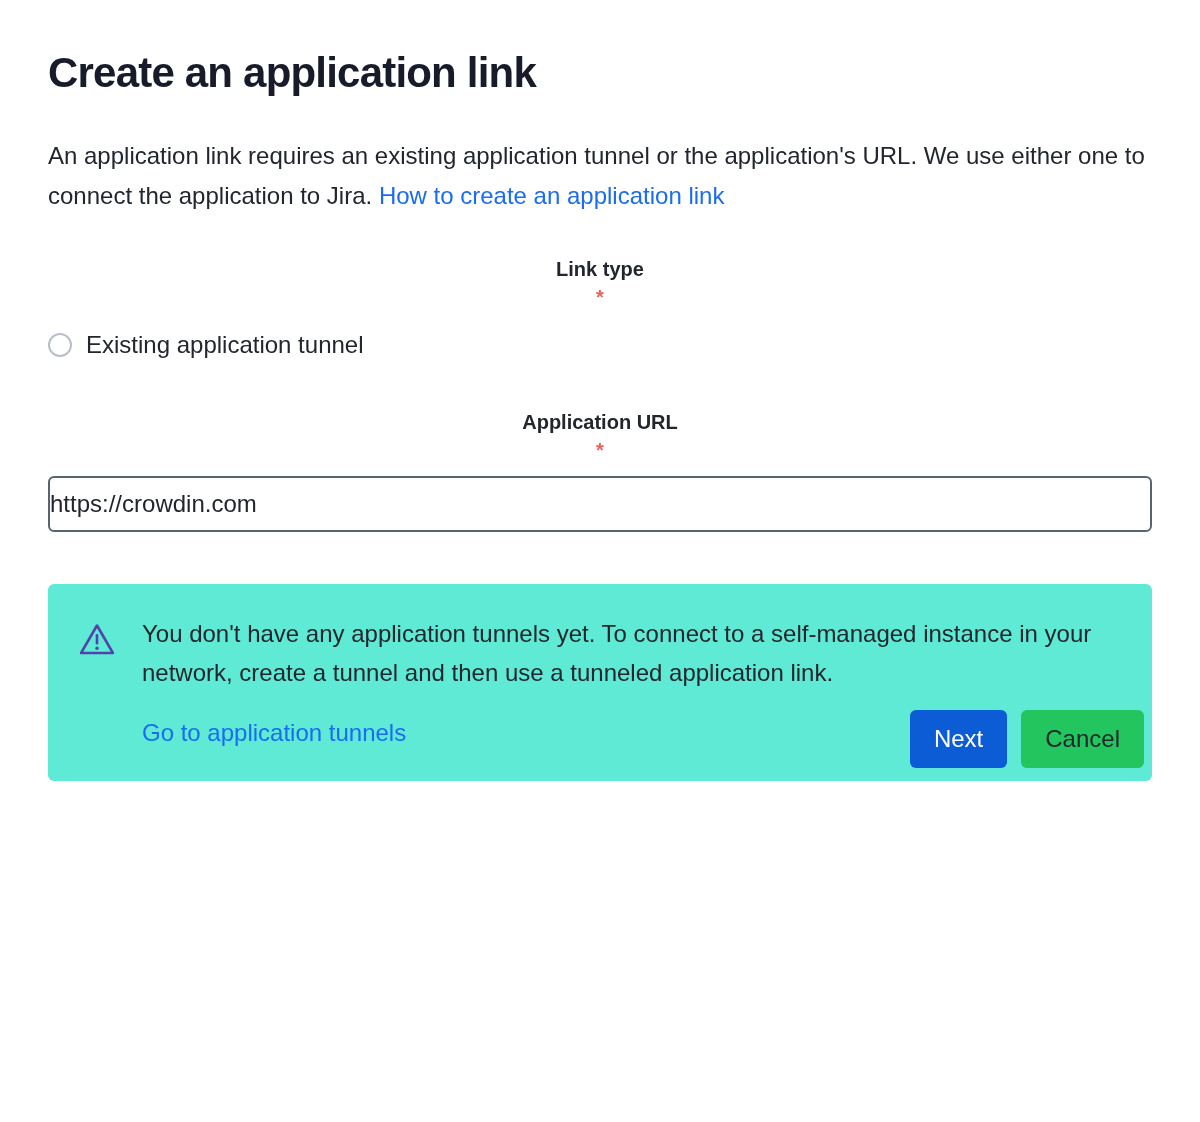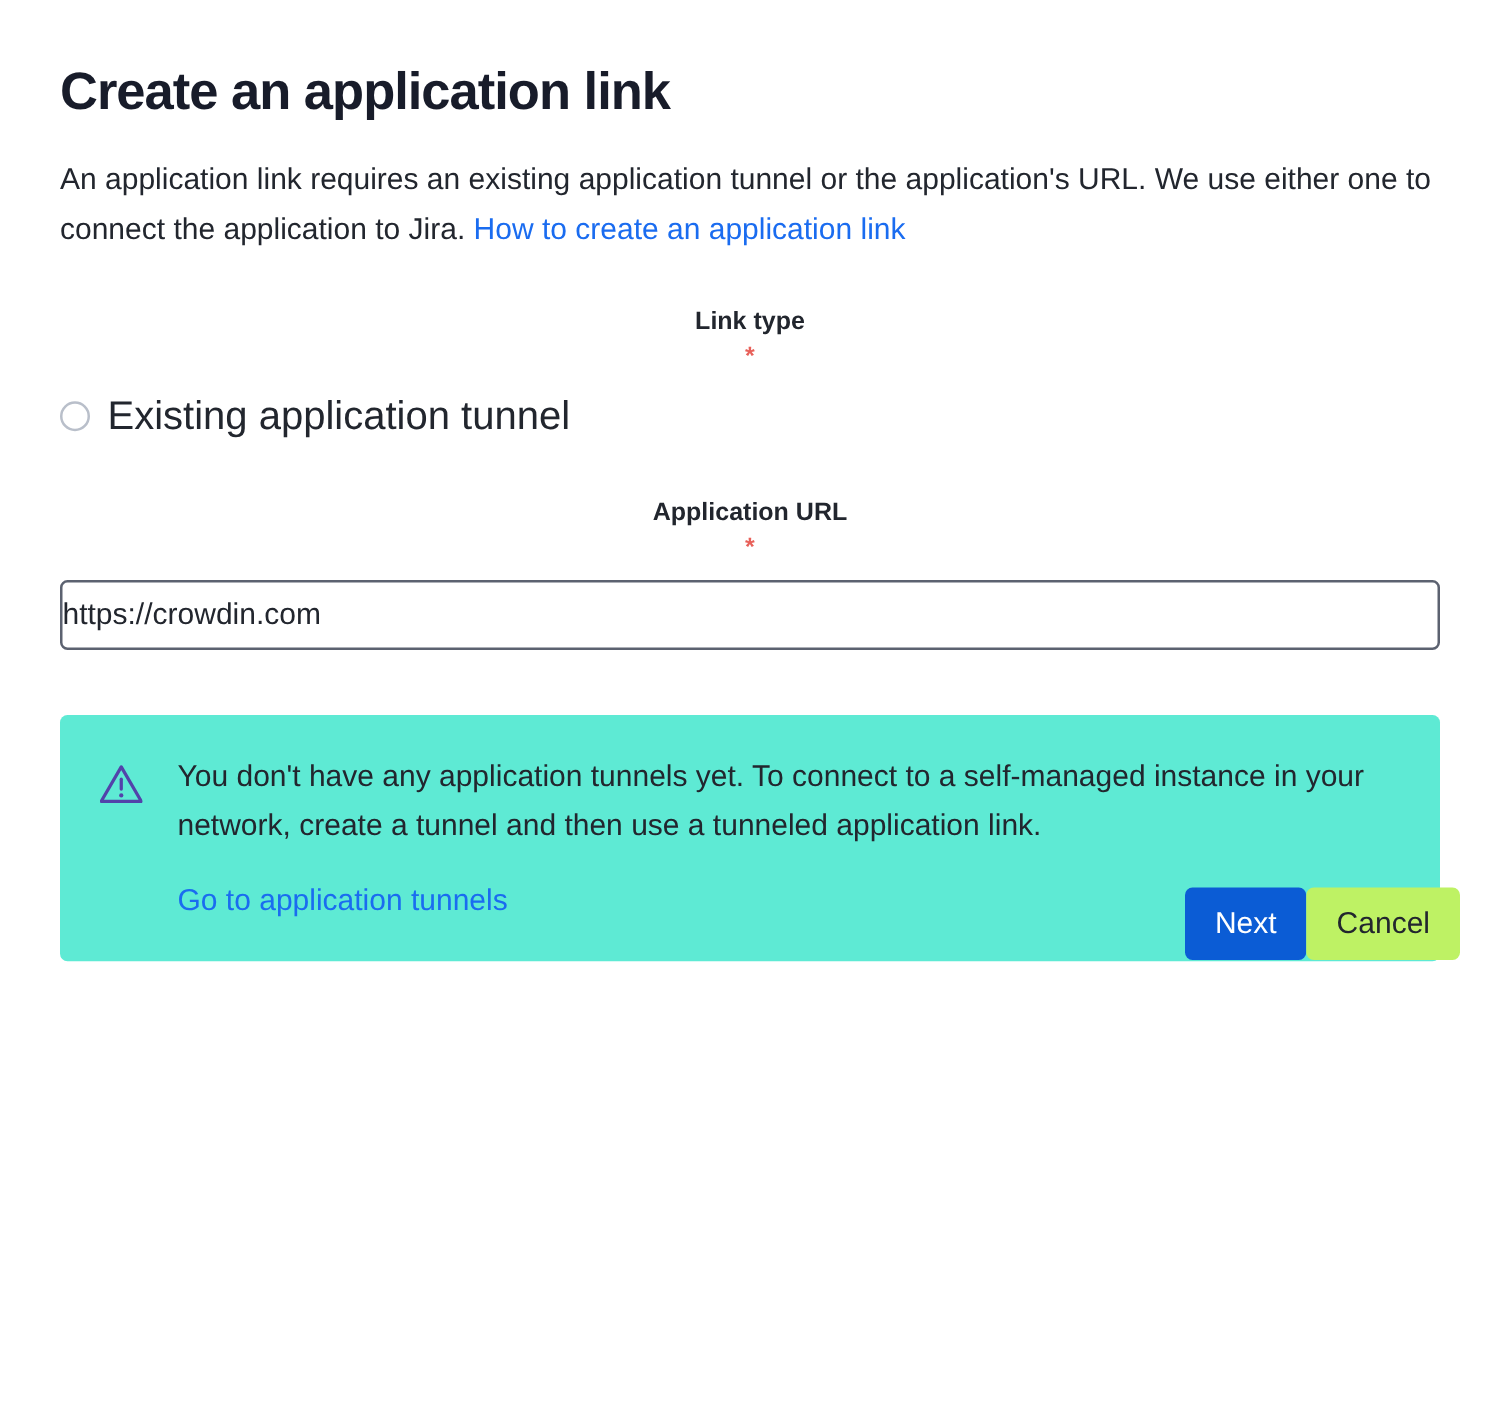--- a/index.html
+++ b/index.html
@@ -27,21 +27,21 @@
   .title {
     font-size: 42px;
     font-weight: 700;
     letter-spacing: -0.8px;
     color: #181c2a;
     margin: 0;
     padding-top: 48px;
     line-height: 1.2;
   }
   .intro {
-    margin-top: 26px;
+    margin-top: 38px;
     font-size: 24px;
     line-height: 1.65;
     color: #22262e;
     max-width: 1100px;
   }
   .link {
     color: #1a6cf0;
     text-decoration: none;
     cursor: pointer;
   }
@@ -86,21 +86,21 @@
   .radio.checked::after {
     content: "";
     position: absolute;
     left: 50%; top: 50%;
     width: 9px; height: 9px;
     margin: -4.5px 0 0 -4.5px;
     border-radius: 50%;
     background: #ffffff;
   }
   .radio-label {
-    font-size: 32px;
+    font-size: 24px;
     color: #22262e;
   }
 
   .url-input {
     margin-top: 16px;
     width: 1104px;
     height: 56px;
     border: 2px solid #5c6270;
     border-radius: 6px;
     font-size: 24px;
@@ -137,41 +137,41 @@
     display: inline-block;
     margin-top: 26px;
     font-size: 24px;
     color: #1a6cf0;
     text-decoration: none;
     cursor: pointer;
   }
 
   .actions {
     position: absolute;
-    right: 32px;
+    right: 56px;
     bottom: 32px;
     display: flex;
-    gap: 0;
+    gap: 14px;
     align-items: center;
   }
   .btn {
     font-family: "Liberation Sans", sans-serif;
     font-size: 24px;
     border: none;
     border-radius: 6px;
     height: 58px;
     padding: 0 24px;
     cursor: pointer;
   }
   .btn-primary {
     background: #0b5cd5;
     color: #ffffff;
   }
   .btn-secondary {
-    background: #bef264;
+    background: #22c55e;
     color: #22262e;
   }
 </style>
 </head>
 <body>
 
 <div class="dialog">
 
   <h1 class="title">Create an application link</h1>
 

